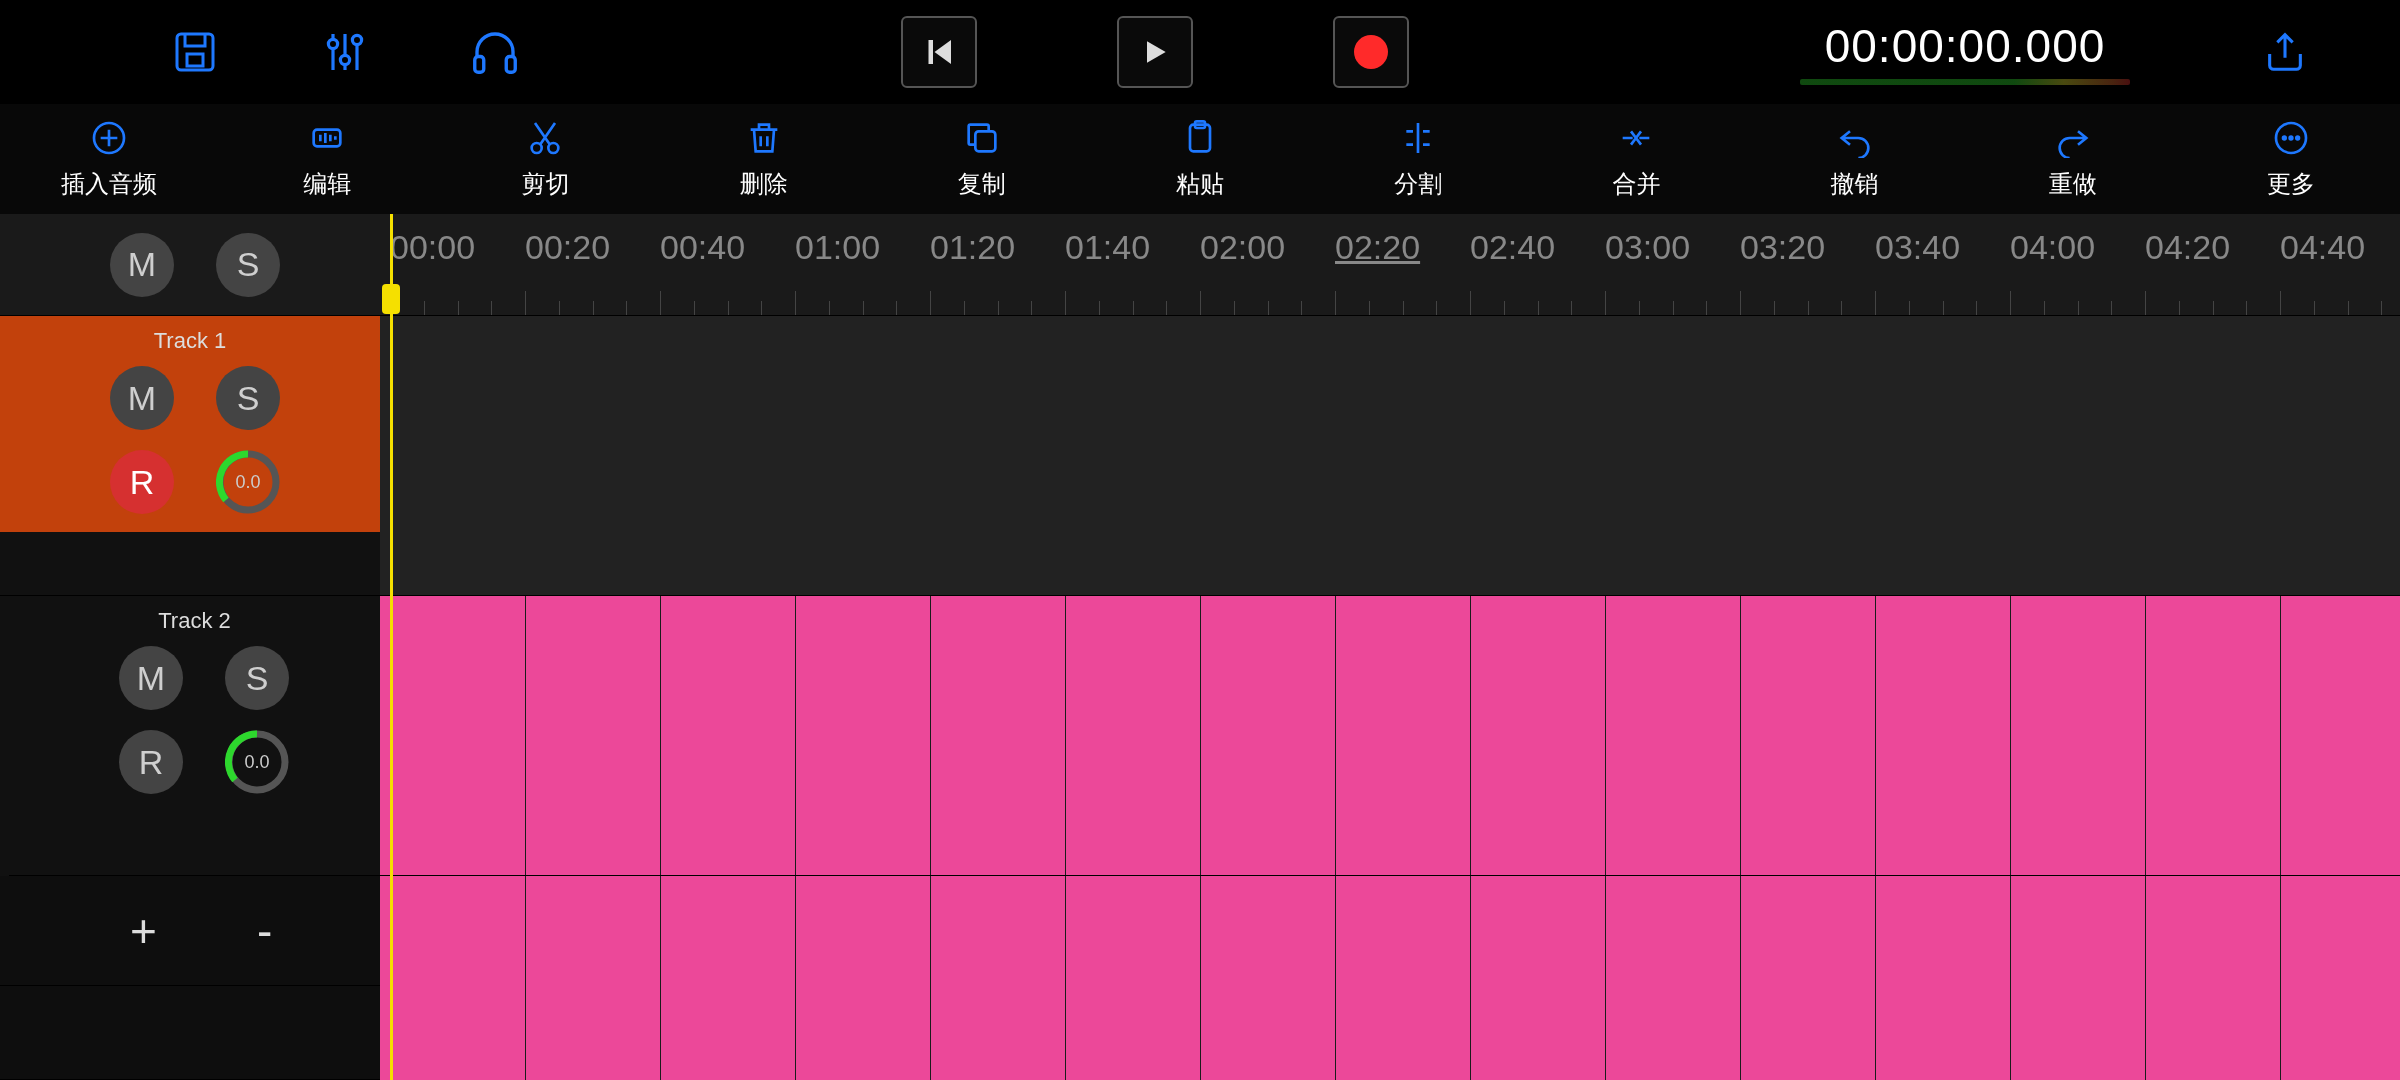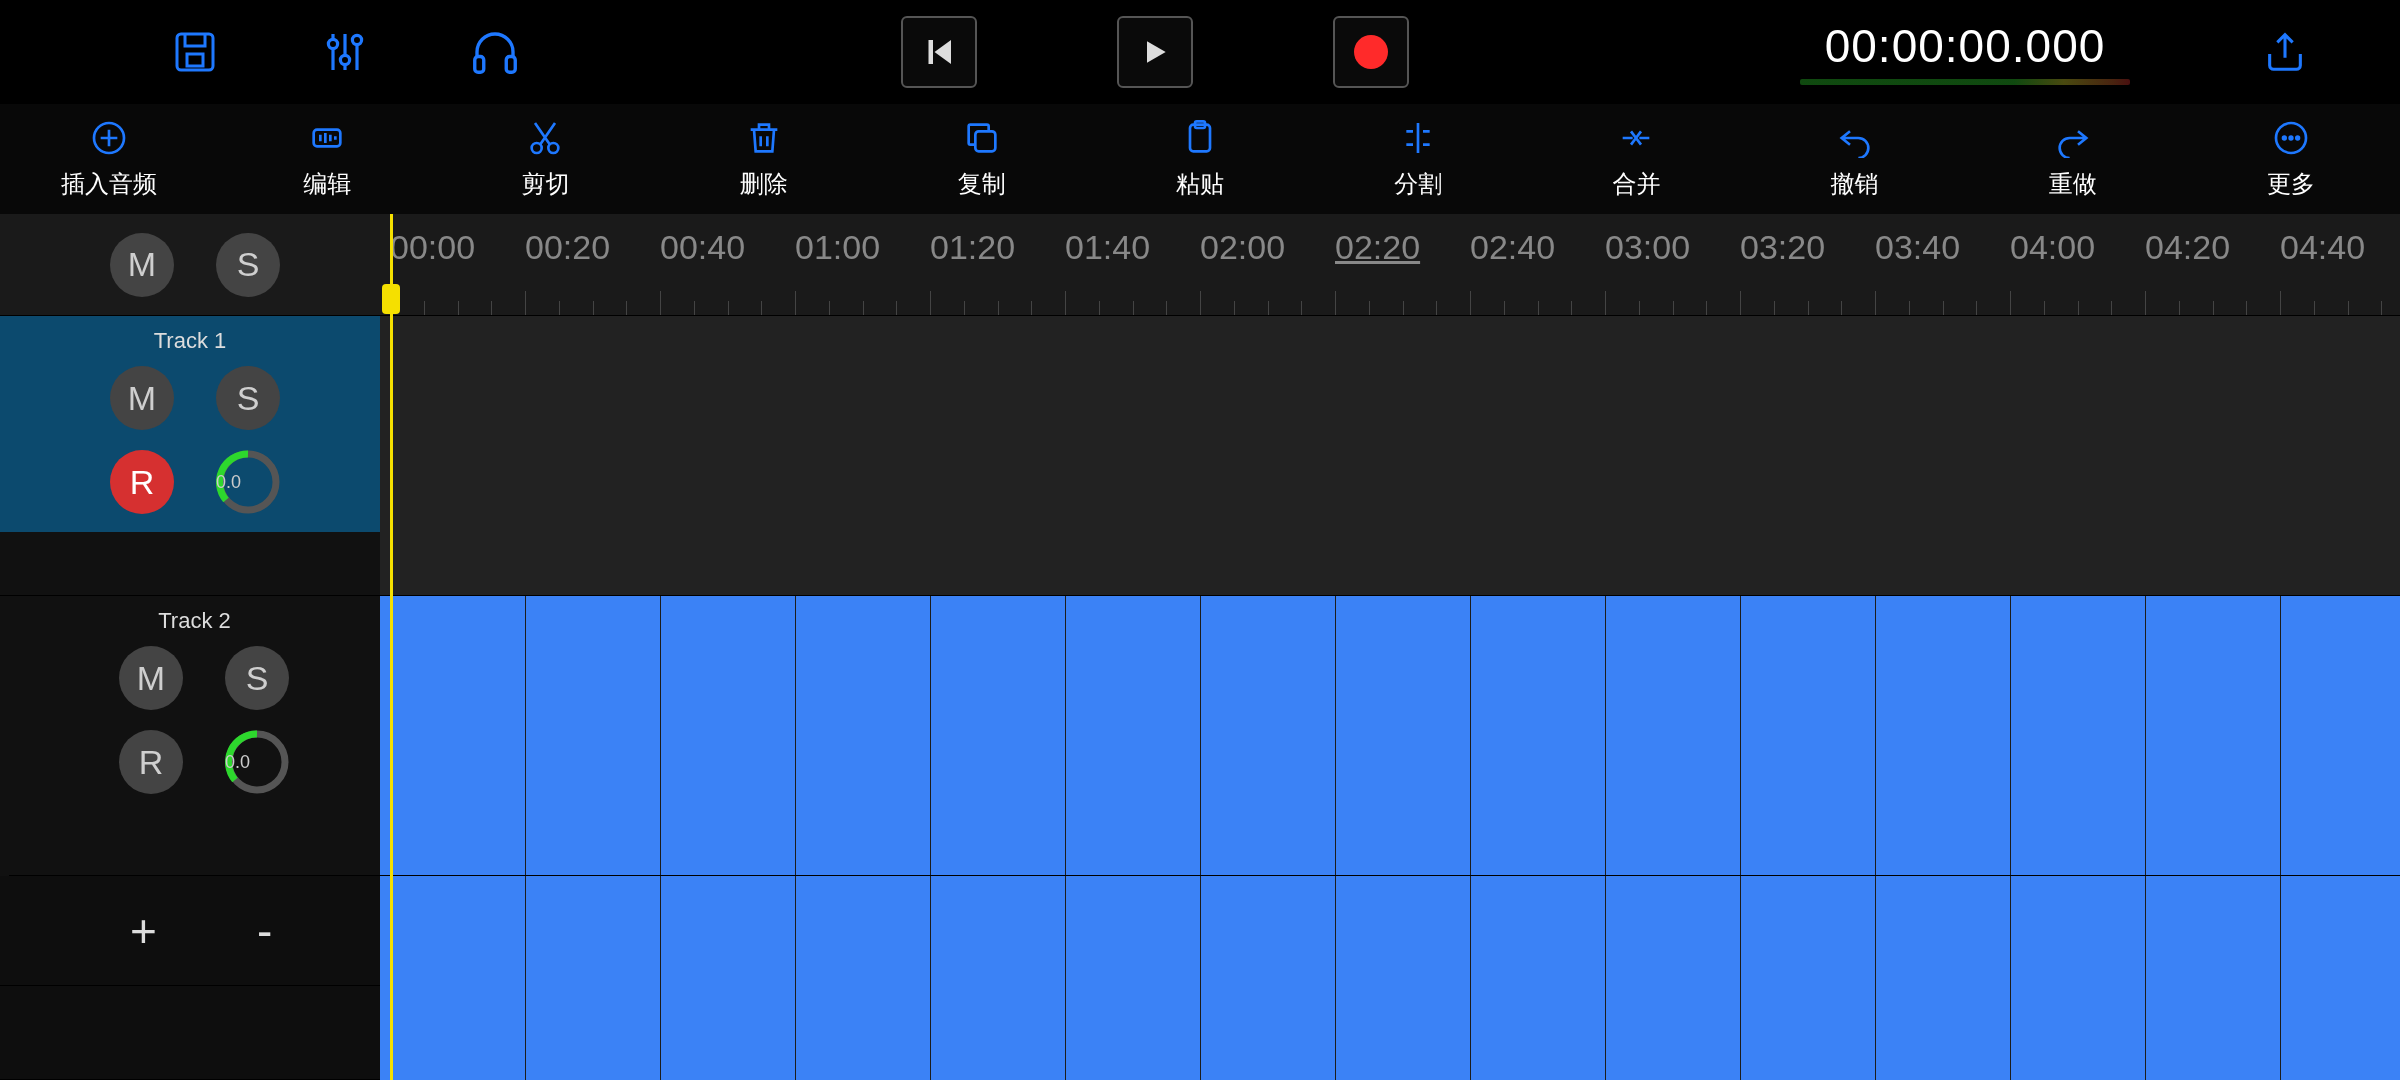--- a/index.html
+++ b/index.html
@@ -107,42 +107,42 @@
   background: #444;
 }
 .circ-btn.rec-armed { background: #d63030; color: #fff; }
 .track {
   border-bottom: 1px solid #000;
   position: relative;
 }
 .track-inner {
   padding: 12px 0 18px 0;
 }
-.track.selected .track-inner { background: #0c4a6e; }
+.track.selected .track-inner { background: #c2410c; }
 .track-title {
   text-align: center;
   font-size: 22px;
   color: #ddd;
   margin-bottom: 12px;
 }
 .track-row {
   display: flex;
   gap: 42px;
   padding-left: 110px;
   margin-bottom: 20px;
 }
 .track-row:last-child { margin-bottom: 0; }
 .vol-knob {
   width: 64px;
   height: 64px;
   border-radius: 50%;
   position: relative;
   display: flex;
   align-items: center;
-  justify-content: flex-start;
+  justify-content: center;
 }
 .vol-knob svg { position: absolute; inset: 0; }
 .vol-knob .val {
   font-size: 18px;
   color: #ccc;
   z-index: 1;
 }
 .add-remove {
   height: 110px;
   display: flex;
@@ -153,21 +153,21 @@
   background: #0e0e0e;
 }
 .add-remove span {
   font-size: 46px;
   color: #ddd;
   font-weight: 300;
 }
 .timeline {
   flex: 1;
   position: relative;
-  background: #3b82f6;
+  background: #ec4899;
 }
 .ruler {
   height: 102px;
   position: relative;
   background: #1a1a1a;
   border-bottom: 1px solid #000;
   overflow: hidden;
 }
 .ruler-label {
   position: absolute;

